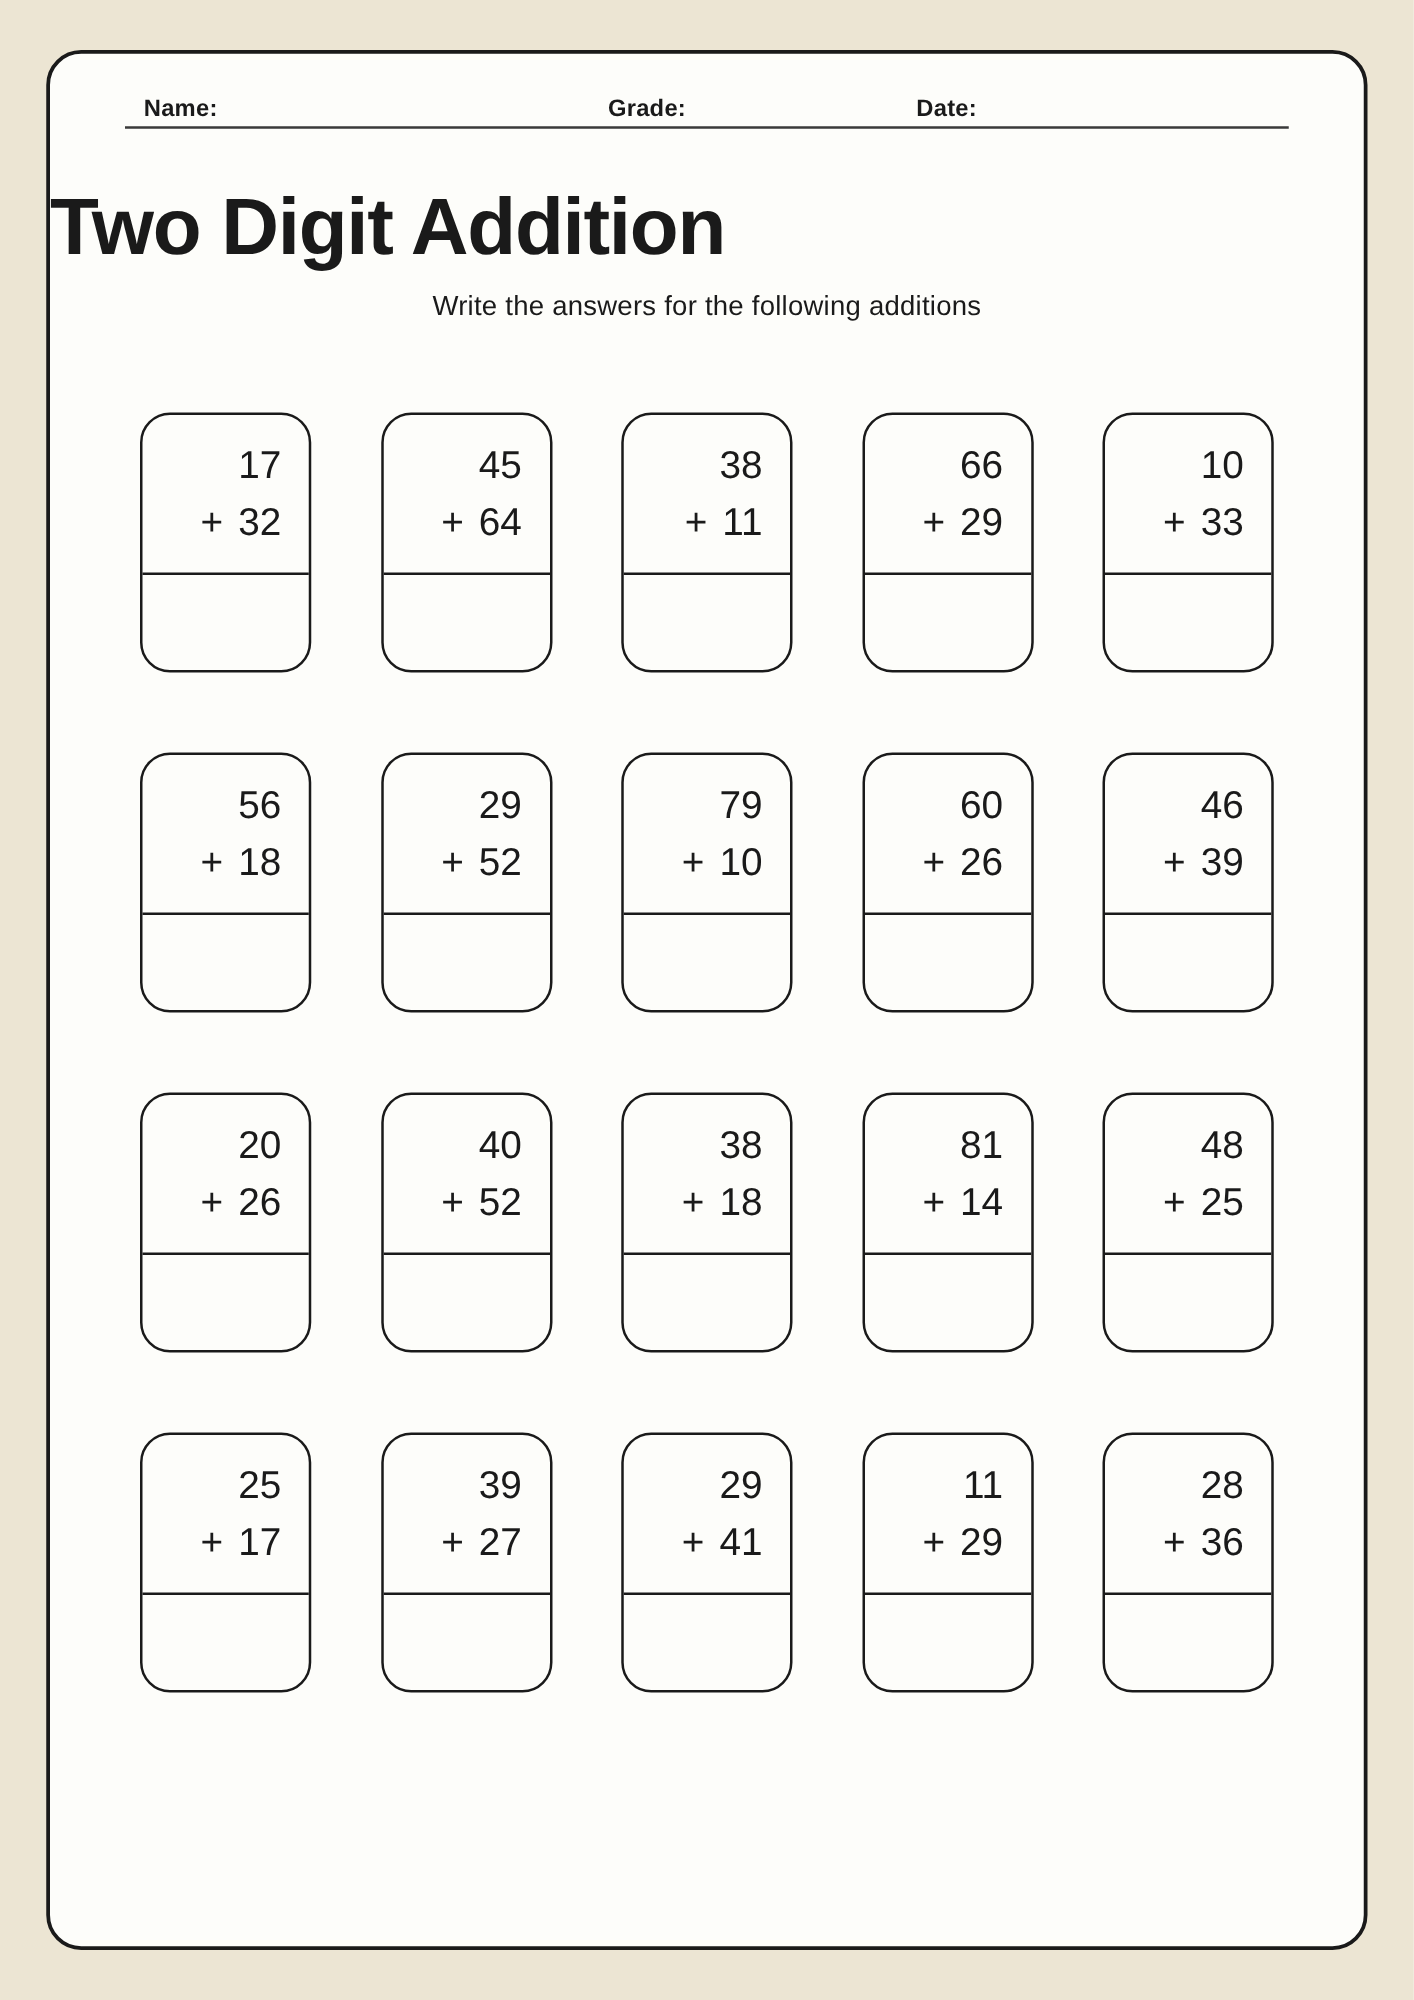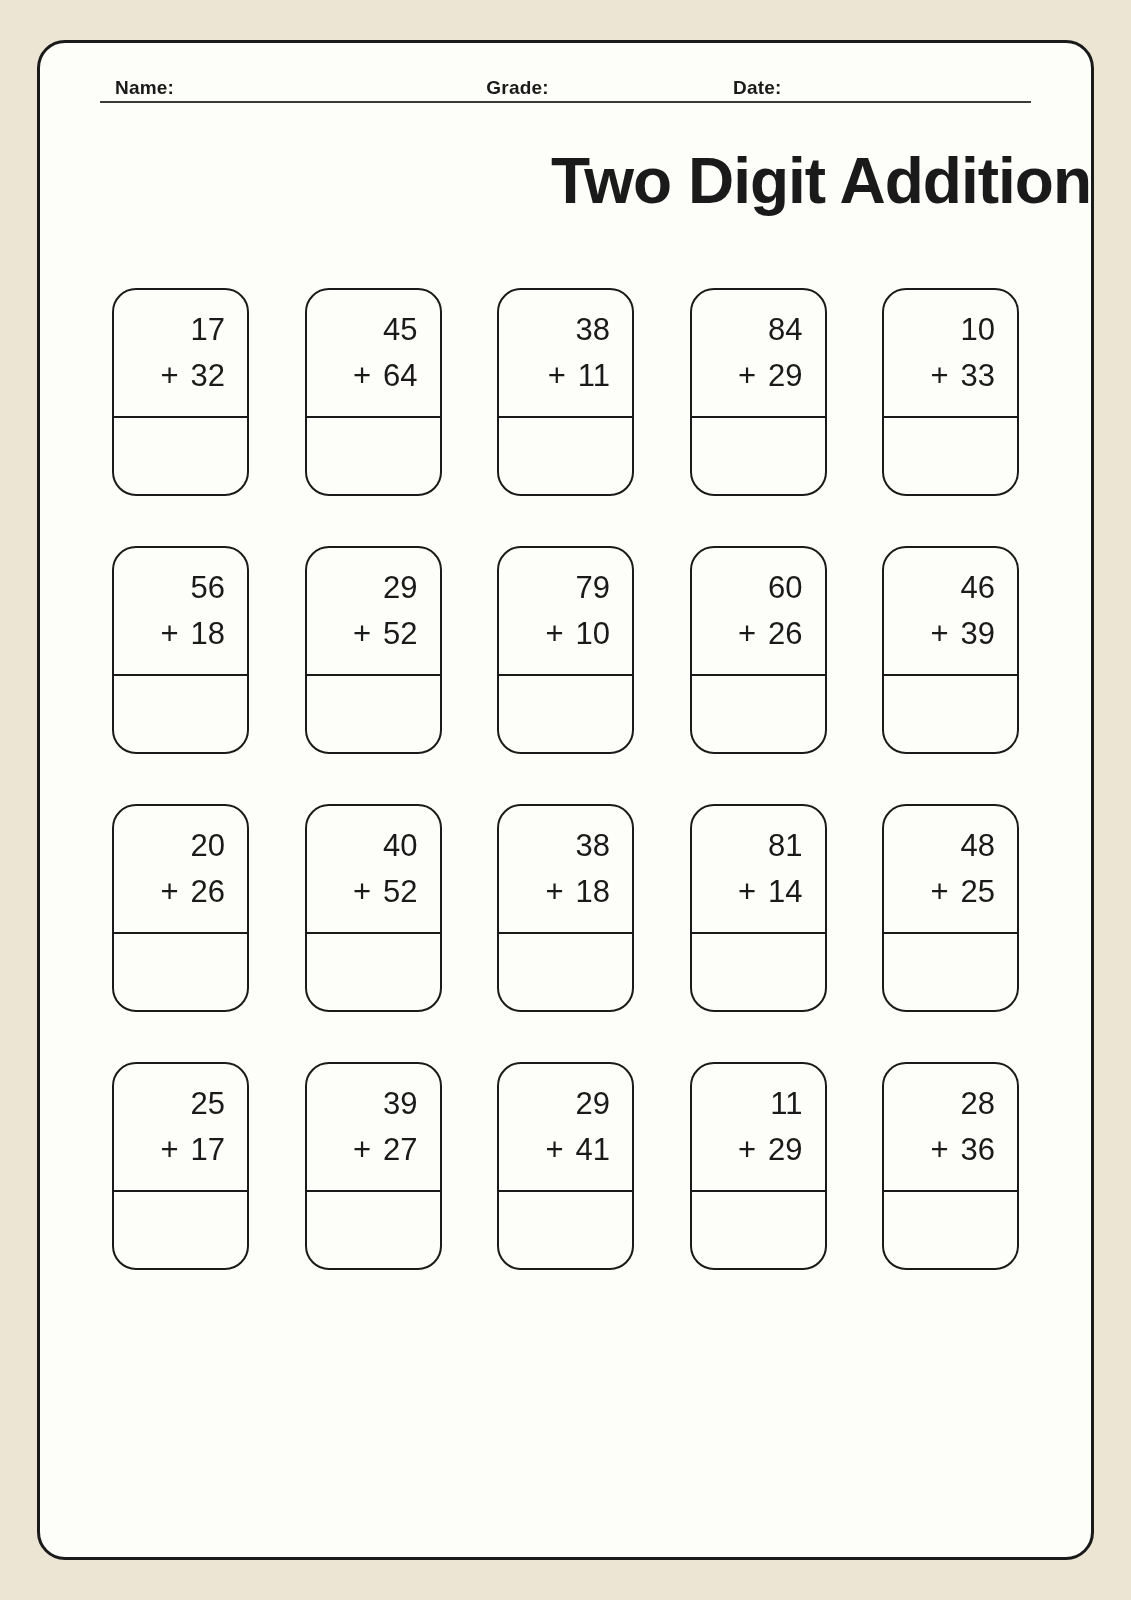--- a/index.html
+++ b/index.html
@@ -36,39 +36,39 @@
     letter-spacing: 0.2px;
     font-weight: bold;
   }
   .meta-header .label { position: absolute; top: 0; white-space: nowrap; }
   .label-name  { left: 15px; }
   .label-grade { left: 41.5%; }
   .label-date  { left: 68%; }
 
   .title {
     margin-top: 44px;
-    text-align: right;
+    text-align: left;
     font-size: 64px;
     font-weight: bold;
     letter-spacing: -1px;
     line-height: 1.08;
   }
 
   .subtitle {
     margin-top: 16px;
     text-align: center;
     font-size: 22px;
     letter-spacing: 0.2px;
   }
 
   .grid {
     margin: 72px 72px 0 72px;
     display: flex;
     flex-direction: column;
-    gap: 50px;
+    gap: 64px;
   }
   .row {
     display: flex;
     justify-content: space-between;
   }
 
   .card {
     width: 137px;
     height: 208px;
     border: 2.5px solid var(--ink);
@@ -101,20 +101,21 @@
 
 <div class="sheet">
 
   <div class="meta-header">
     <span class="label label-name">Name:</span>
     <span class="label label-grade">Grade:</span>
     <span class="label label-date">Date:</span>
   </div>
 
   <h1 class="title">Two Digit Addition</h1>
+  <p class="subtitle">Write the answers for the following additions</p>
 
   <div class="grid">
 
     <div class="row">
       <div class="card">
         <div class="problem">
           <div class="operand-top">17</div>
           <div class="operand-row">
             <span class="plus">+</span>
             <span>32</span>
@@ -140,21 +141,21 @@
           <div class="operand-row">
             <span class="plus">+</span>
             <span>11</span>
           </div>
         </div>
         <div class="answer-line"></div>
         <div class="answer-space"></div>
       </div>
       <div class="card">
         <div class="problem">
-          <div class="operand-top">84</div>
+          <div class="operand-top">66</div>
           <div class="operand-row">
             <span class="plus">+</span>
             <span>29</span>
           </div>
         </div>
         <div class="answer-line"></div>
         <div class="answer-space"></div>
       </div>
       <div class="card">
         <div class="problem">

